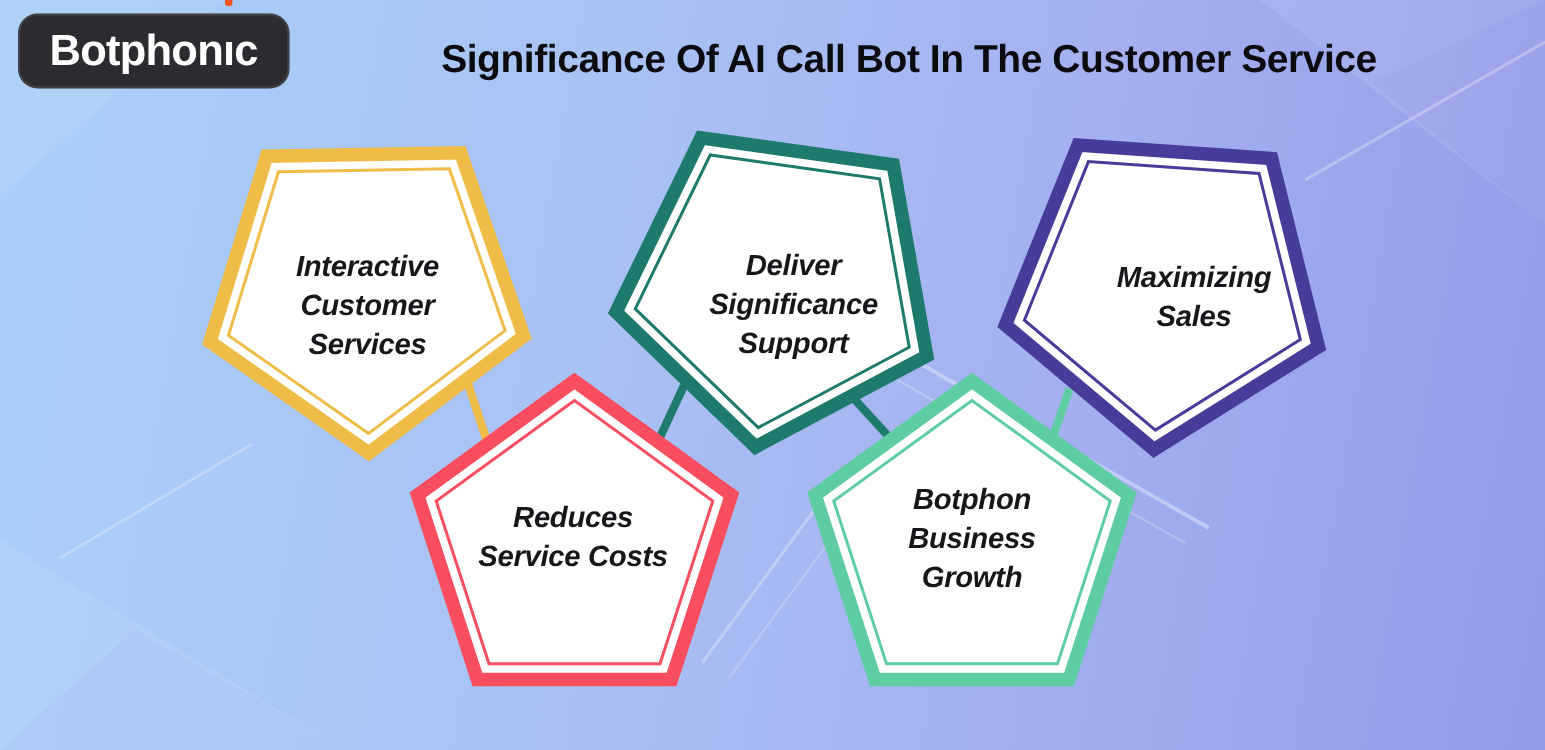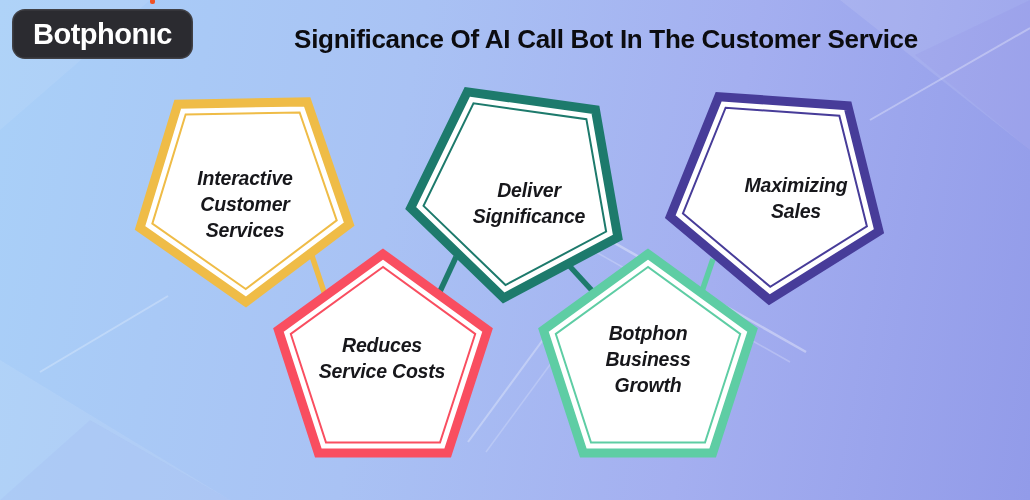--- a/index.html
+++ b/index.html
@@ -110,20 +110,21 @@
   </div>
 
   <div class="node-label" style="left:245px;top:204px;">
     <div>Interactive</div>
     <div>Customer</div>
     <div>Services</div>
   </div>
   <div class="node-label" style="left:517px;top:203px;margin-left:12px;">
     <div>Deliver</div>
     <div>Significance</div>
+    <div>Support</div>
   </div>
   <div class="node-label" style="left:780px;top:198px;margin-left:16px;">
     <div>Maximizing</div>
     <div>Sales</div>
   </div>
   <div class="node-label" style="left:382px;top:358px;">
     <div>Reduces</div>
     <div>Service Costs</div>
   </div>
   <div class="node-label" style="left:648px;top:359px;">

